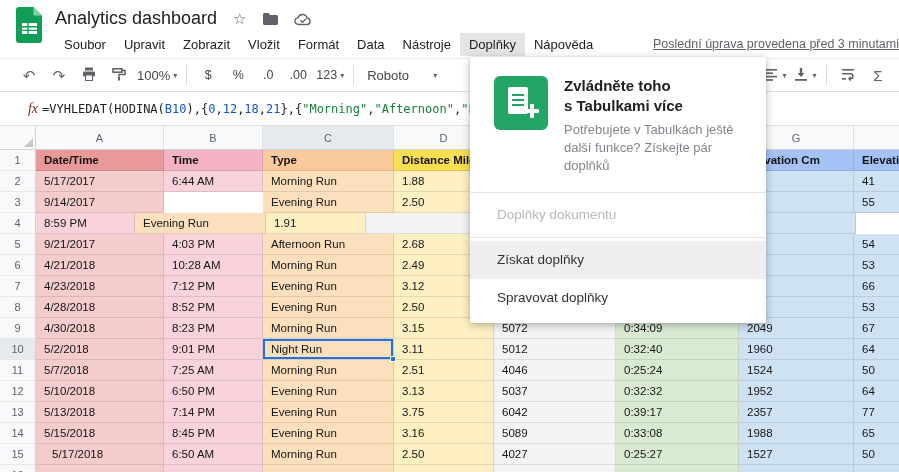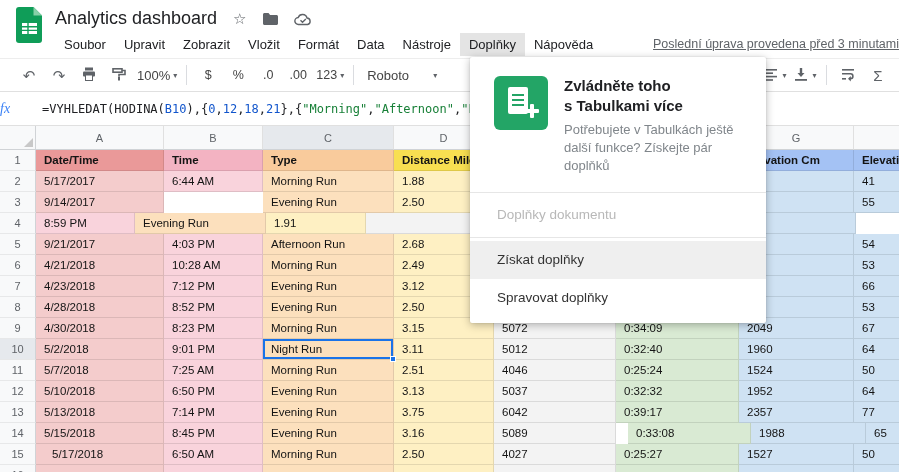--- a/index.html
+++ b/index.html
@@ -25,21 +25,21 @@
   .tool{display:flex;align-items:center;justify-content:center;min-width:24px;height:24px;margin:0 3px;font-size:13px;color:#444;border-radius:2px}
   .glyph{font-size:15px;color:#5f6368;line-height:1}
   .tdiv{width:1px;height:20px;background:#dadce0;margin:0 6px;flex:none}
   .caret{font-size:8px;color:#5f6368;margin-left:3px}
   .fmt{font-size:12.5px;color:#444}
   .fontsel{min-width:78px;justify-content:space-between;padding:0 4px}
   .rgroup{margin-left:auto;display:flex;align-items:center}
 
   
   .formulabar{display:flex;align-items:center;height:34px;border-bottom:1px solid #e0e0e0}
-  .fx{width:38px;text-align:left;font-style:italic;font-family:"Liberation Serif",serif;color:#3b82f6;font-size:14px;flex:none}
+  .fx{width:38px;text-align:right;font-style:italic;font-family:"Liberation Serif",serif;color:#7f1d1d;font-size:14px;flex:none}
   .formula{flex:1;font-family:"DejaVu Sans Mono",monospace;font-size:12px;white-space:nowrap;overflow:hidden;color:#202124;padding-left:4px}
 
   
   .sheet{position:relative;width:899px}
   .chrow{display:flex;height:24px}
   .corner{width:36px;flex:none;background:#f8f9fa;border-right:1px solid #d0d3d6;border-bottom:1px solid #d0d3d6;position:relative}
   .corner:after{content:"";position:absolute;right:2px;bottom:2px;border-left:9px solid transparent;border-bottom:9px solid #c8c8c8}
   .ch{flex:none;height:24px;line-height:24px;text-align:center;font-size:11px;color:#5f6368;background:#f8f9fa;border-right:1px solid #e0e0e0;border-bottom:1px solid #d0d3d6}
   .ch.hl{background:#e6e9ed}
   .grow{display:flex;height:21px}
@@ -355,21 +355,21 @@
           <div class="cell" style="width: 115px; background: rgb(207, 226, 243);">2357</div>
           <div class="cell" style="width: 130px; background: rgb(207, 226, 243);">77</div>
         </div>
         <div class="grow">
           <div class="rn">14</div>
           <div class="cell" style="width: 128px; background: rgb(244, 204, 204);">5/15/2018</div>
           <div class="cell" style="width: 99px; background: rgb(249, 211, 220);">8:45 PM</div>
           <div class="cell" style="width: 131px; background: rgb(252, 224, 189);">Evening Run</div>
           <div class="cell" style="width: 100px; background: rgb(254, 240, 195); padding-left: 8px;">3.16</div>
           <div class="cell" style="width: 122px; background: rgb(243, 243, 243);">5089</div>
-          <div class="cell" style="width: 123px; background: rgb(217, 234, 211); margin-left: 12px;">0:33:08</div>
+          <div class="cell" style="width: 123px; background: rgb(217, 234, 211);">0:33:08</div>
           <div class="cell" style="width: 115px; background: rgb(207, 226, 243);">1988</div>
           <div class="cell" style="width: 130px; background: rgb(207, 226, 243);">65</div>
         </div>
         <div class="grow">
           <div class="rn">15</div>
           <div class="cell" style="width: 128px; background: rgb(244, 204, 204); padding-left: 16px;">5/17/2018</div>
           <div class="cell" style="width: 99px; background: rgb(249, 211, 220);">6:50 AM</div>
           <div class="cell" style="width: 131px; background: rgb(252, 224, 189);">Morning Run</div>
           <div class="cell" style="width: 100px; background: rgb(254, 240, 195);">2.50</div>
           <div class="cell" style="width: 122px; background: rgb(243, 243, 243);">4027</div>

